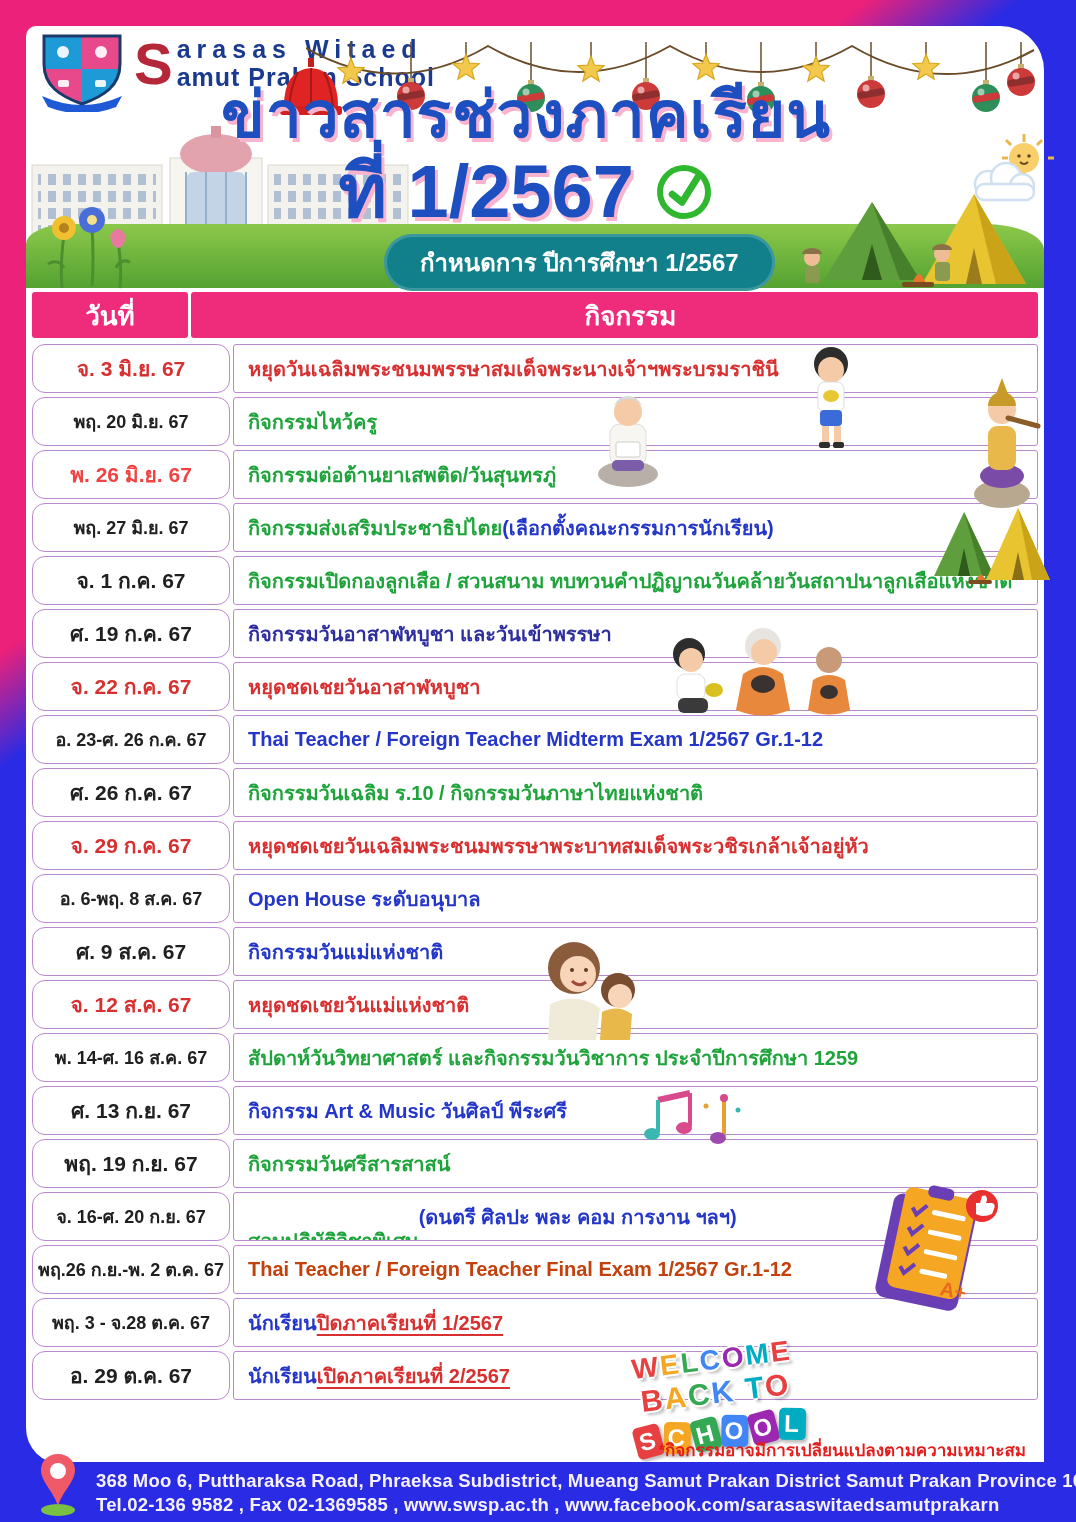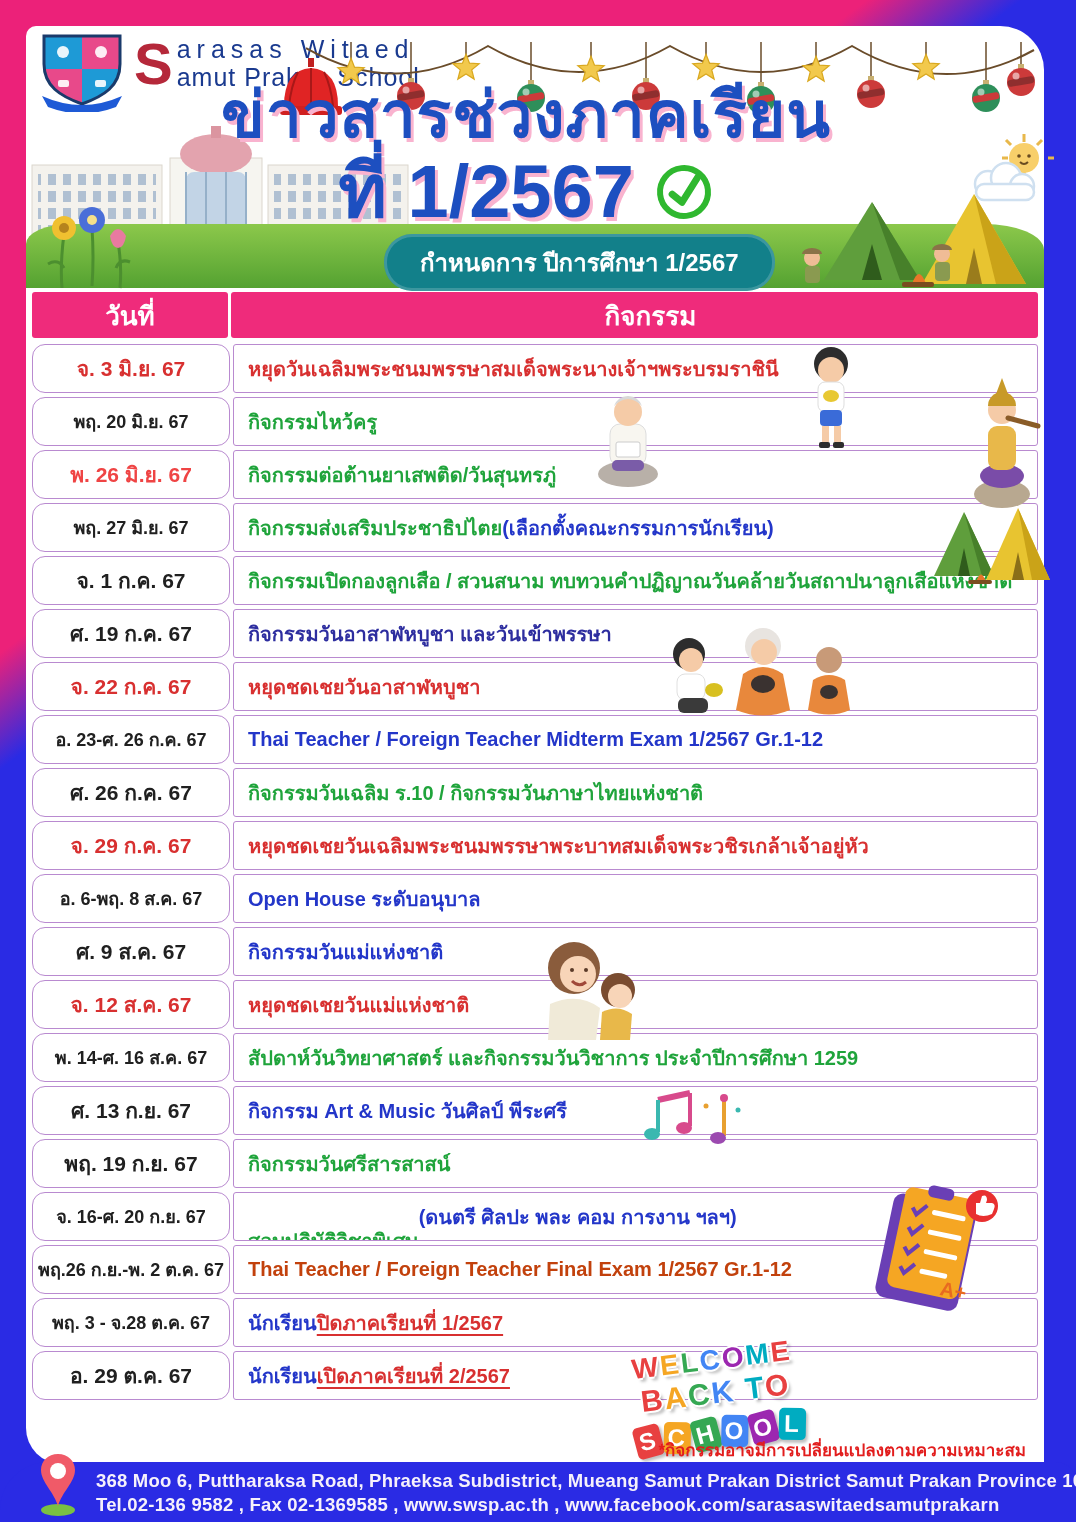--- a/index.html
+++ b/index.html
@@ -5,21 +5,21 @@
   html,body{margin:0;padding:0;background:#888;}
   .page{position:relative;width:1076px;height:1522px;overflow:hidden;
     font-family:"Liberation Sans","DejaVu Sans",sans-serif;
     background:linear-gradient(143deg,#ec2179 0%,#ec2179 28%,#2a2be4 33%,#2a2be4 100%);}
   .content{position:absolute;left:26px;top:26px;right:32px;bottom:58px;background:#fff;
     border-radius:10px 44px 0 36px;}
   
   .crest{position:absolute;left:10px;top:6px;width:92px;height:80px;}
   .schoolname{position:absolute;left:108px;top:10px;display:flex;align-items:flex-start;}
   .big-s{font-size:58px;font-weight:800;color:#b5283a;line-height:.95;margin-right:4px;}
-  .nm{display:flex;flex-direction:column;color:#1a3a8f;font-weight:400;justify-content:space-between;}
+  .nm{display:flex;flex-direction:column;color:#1a3a8f;font-weight:700;justify-content:space-between;}
   .nm .l1{font-size:25px;letter-spacing:6px;line-height:1.1;}
   .nm .l2{font-size:25px;letter-spacing:1px;line-height:1.1;}
   .dome{position:absolute;left:252px;top:30px;width:66px;height:62px;}
   .garland{position:absolute;left:280px;top:-4px;width:730px;height:118px;pointer-events:none;}
   .building{position:absolute;left:4px;top:94px;width:380px;height:135px;opacity:.9;}
   .grass{position:absolute;left:0;right:0;top:198px;height:64px;
     background:linear-gradient(#8cc84b,#54a231);border-radius:45px 60px 0 0/20px 26px 0 0;}
   .flowers{position:absolute;left:8px;top:168px;width:110px;height:96px;}
   .titleblock{position:absolute;left:110px;top:56px;width:780px;text-align:center;}
   .t1{font-size:64px;font-weight:800;color:#1d4fc0;letter-spacing:1px;
@@ -28,21 +28,21 @@
   .t2{font-size:74px;font-weight:800;color:#1d4fc0;text-shadow:3px 4px 0 #f9b3cf;line-height:1;}
   .check{width:60px;height:60px;margin-left:20px;transform:rotate(-6deg);}
   .pill{position:absolute;left:358px;top:208px;background:#12808a;color:#fff;font-weight:700;
     font-size:24px;padding:9px 36px;border-radius:28px;box-shadow:inset 0 0 0 3px rgba(255,255,255,.18);}
   .suncloud{position:absolute;left:938px;top:106px;width:92px;height:72px;}
   .tents-hdr{position:absolute;left:768px;top:162px;width:244px;height:102px;}
   
   .thead{position:absolute;left:6px;right:6px;top:266px;height:46px;display:flex;gap:3px;}
   .th{background:#ef2b7b;color:#fff;font-weight:800;display:flex;align-items:center;
     justify-content:center;border-radius:3px;font-size:26px;}
-  .th-date{width:196px;flex:none;}
+  .th-date{width:156px;flex:none;}
   .th-act{flex:1;padding-left:32px;}
   .rows{position:absolute;left:6px;right:6px;top:318px;display:flex;flex-direction:column;gap:4px;}
   .row{display:flex;gap:3px;height:49px;flex:none;}
   .cell{background:#fff;border:1.5px solid #b98ad0;border-radius:3px;display:flex;align-items:center;}
   .cdate{width:196px;flex:none;justify-content:center;font-weight:800;font-size:21px;color:#202020;
     text-align:center;border-radius:13px;}
   .cdate.small{font-size:18px;}
   .cact{flex:1;padding-left:14px;font-weight:800;font-size:20px;white-space:nowrap;overflow:hidden;}
   .u{text-decoration:underline;text-decoration-thickness:2px;text-underline-offset:4px;}
   

